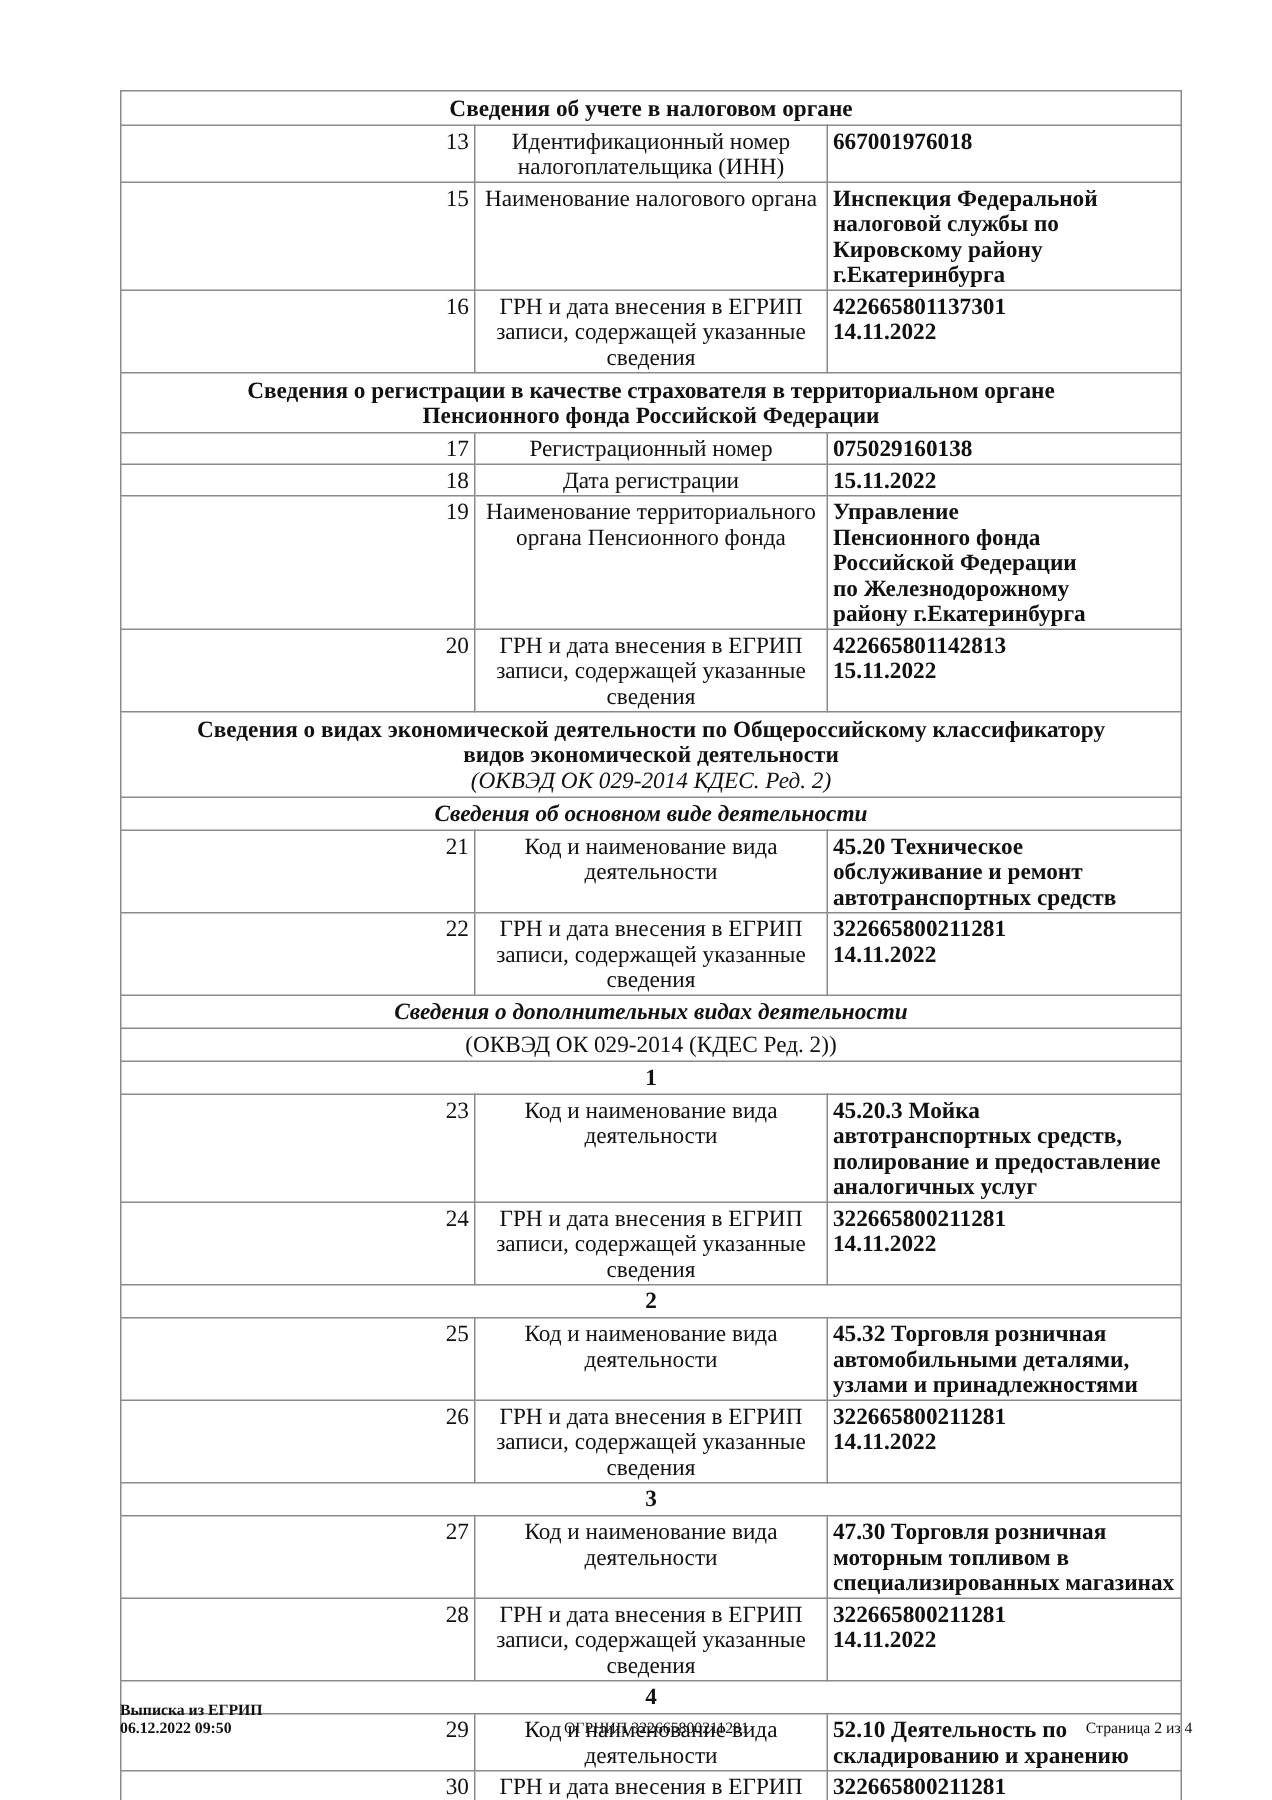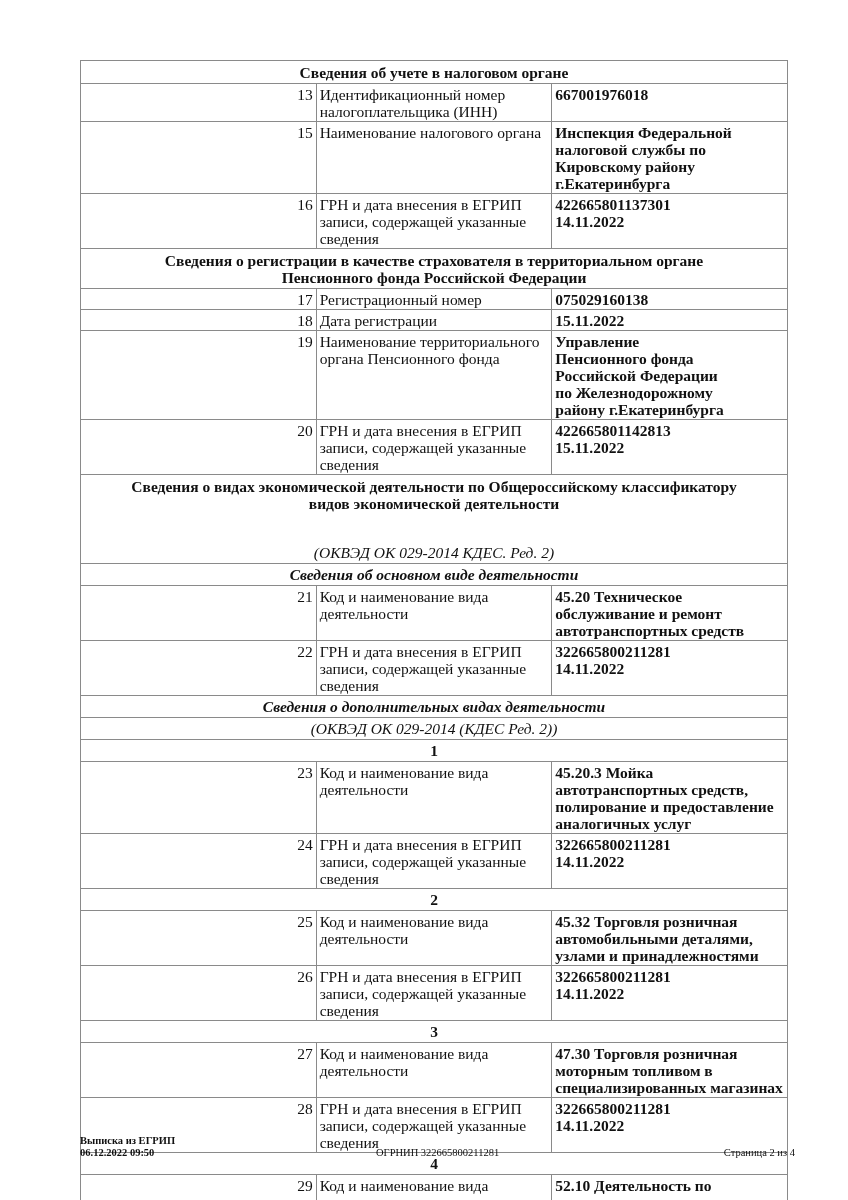--- a/index.html
+++ b/index.html
@@ -3,27 +3,27 @@
 <meta charset="utf-8">
 <style>
   html, body { margin: 0; padding: 0; background: #ffffff; }
   body { width: 848px; height: 1200px; position: relative; overflow: hidden;
          font-family: "Liberation Serif", serif; color: #111; }
   .page { position: absolute; left: 80px; top: 60px; width: 708px; }
   table { border-collapse: collapse; width: 708px; table-layout: fixed; }
   td { border: 1px solid #8a8a8a; font-size: 15.5px; line-height: 17px; vertical-align: top;
        padding: 2px 3px 1px 3px; }
   td.num { width: 43px; text-align: right; padding-top: 2px; }
-  td.lbl { width: 321px; }
+  td.lbl { width: 321px; text-align: center; }
   td.val { }
   tr.sec td { text-align: center; font-weight: bold; padding: 3px 3px 2px; }
   tr.sec-i td { text-align: center; font-style: italic; font-weight: bold; padding: 2px 3px 2px; }
-  tr.sec-ii td { text-align: center; font-style: italic; padding: 2px 3px 2px; }
+  tr.sec-ii td { text-align: center; padding: 2px 3px 2px; }
   tr.idx td { text-align: center; font-weight: bold; padding: 2px 3px 2px; }
-  .it { font-style: italic; font-weight: normal; display: block; margin-top: 32px; }
+  .it { font-style: italic; font-weight: normal; display: block; }
   .line { display: block; font-weight: bold; }
   .footer { position: absolute; top: 1135px; left: 80px; width: 715px; font-size: 10.5px; line-height: 12px; }
   .f-left { position: absolute; left: 0; top: 0; }
   .f-center { position: absolute; left: 296px; top: 12px; }
   .f-right { position: absolute; right: 0; top: 12px; }
 </style>
 </head>
 <body>
 
 <div class="page">

